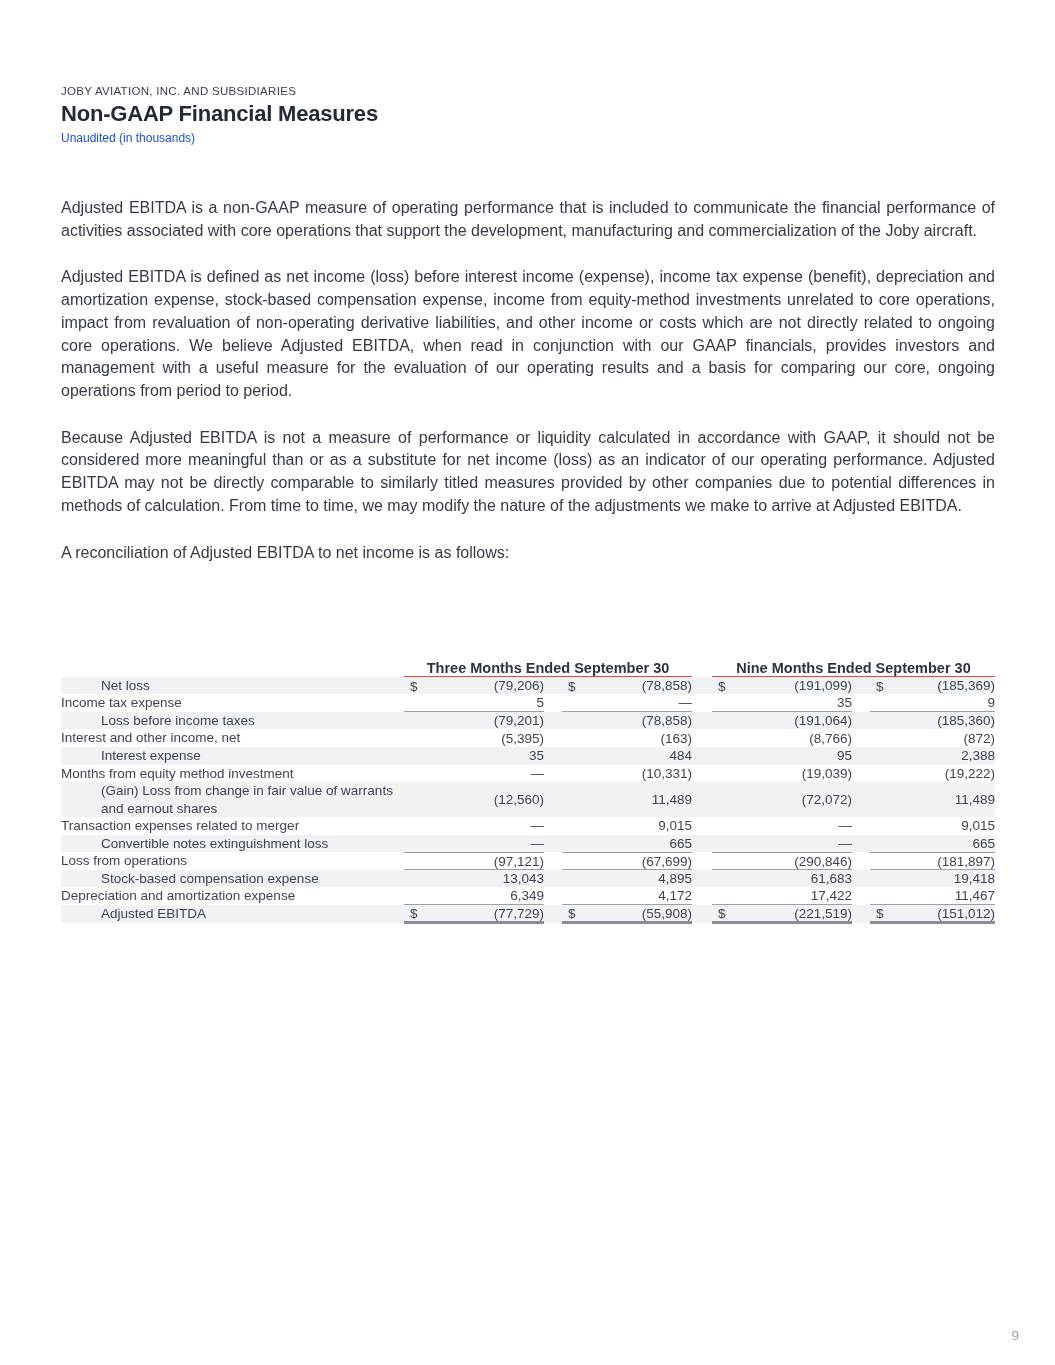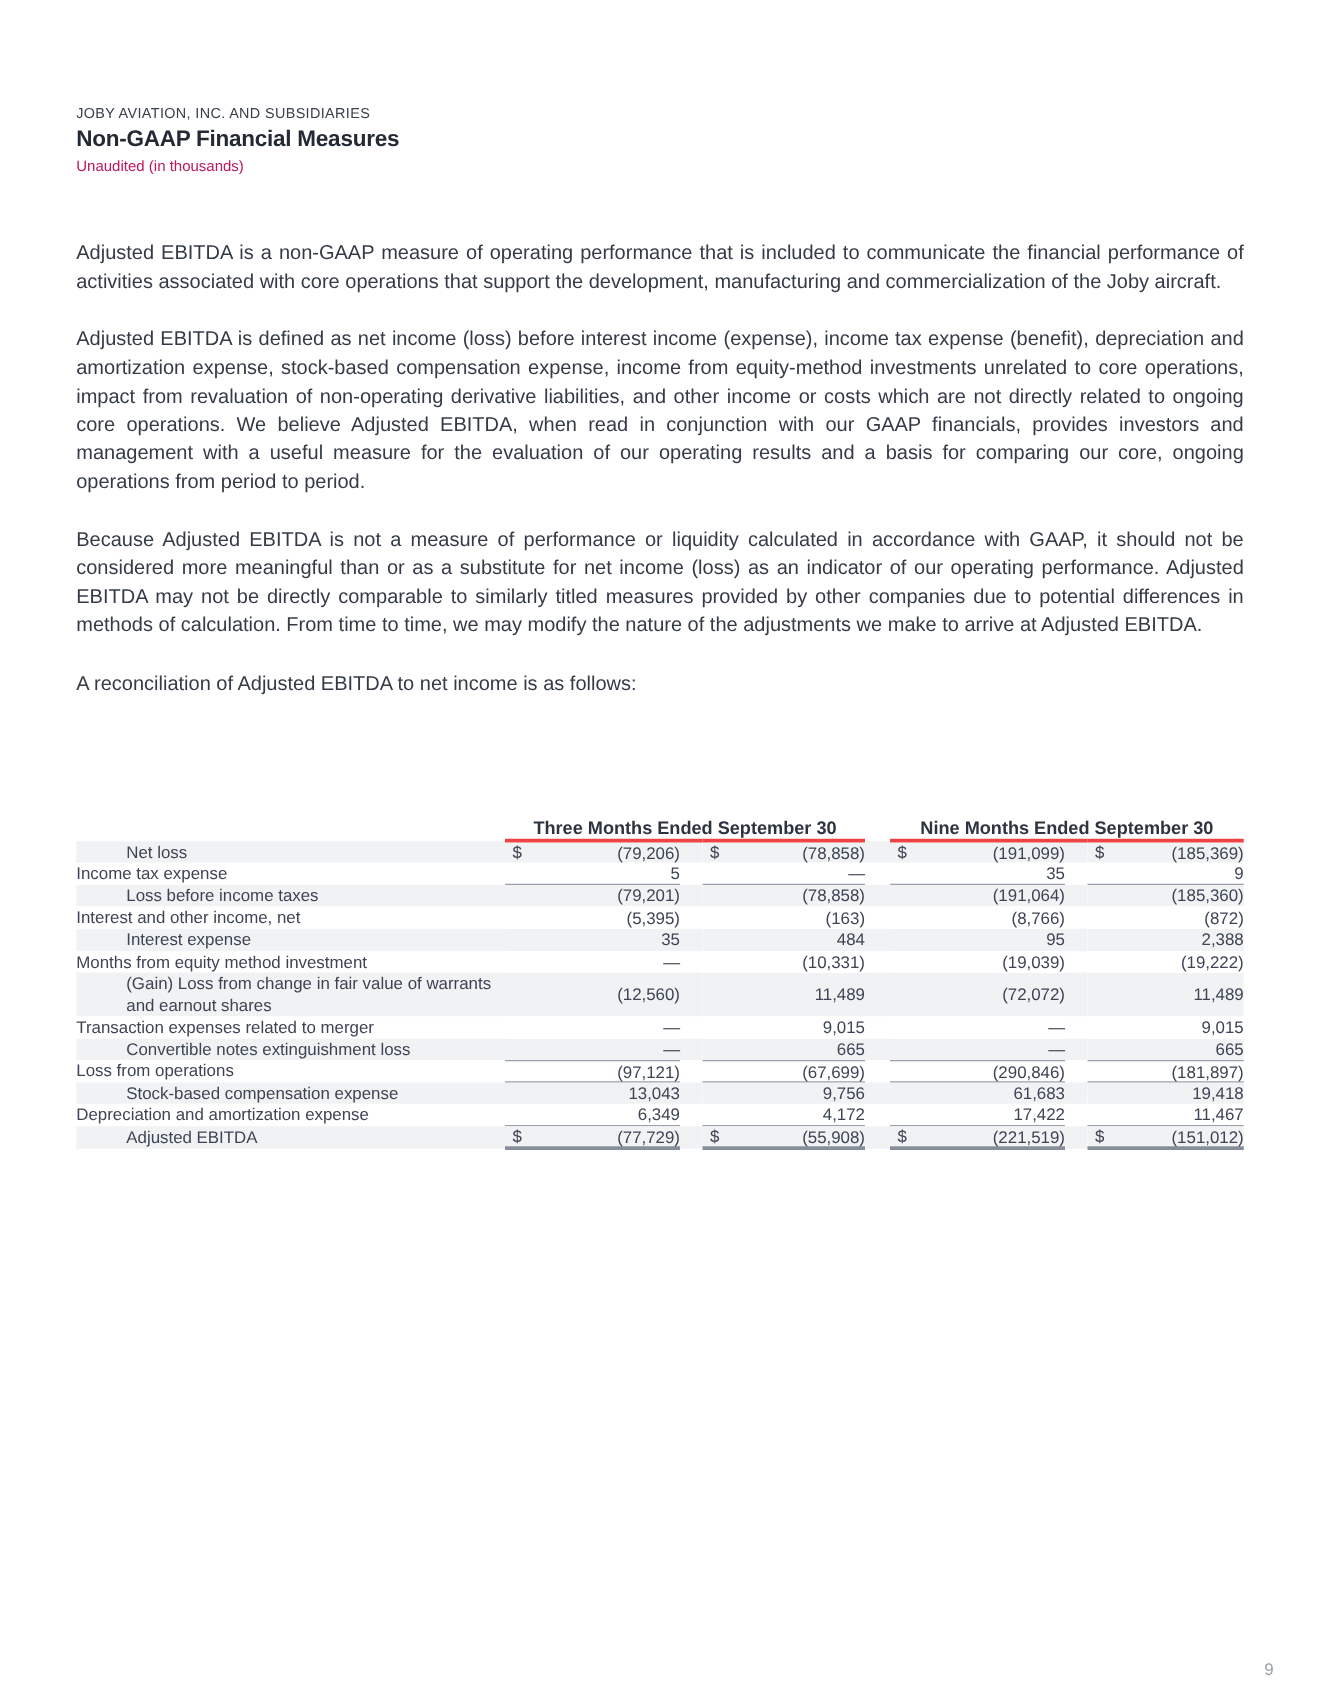--- a/index.html
+++ b/index.html
@@ -6,38 +6,38 @@
   .page {
     width:1055px; height:1365px; position:relative; overflow:hidden;
     background:#ffffff; box-sizing:border-box;
     padding:85px 60px 0 61px;
     font-family:"Liberation Sans", sans-serif;
   }
   .eyebrow {
     font-size:11.5px; font-weight:400; color:#3a414d; letter-spacing:.3px;
   }
   .title {
-    font-size:18px; font-weight:700; color:#232a34; letter-spacing:-.2px;
+    font-size:22px; font-weight:700; color:#232a34; letter-spacing:-.2px;
     margin:4px 0 4px 0;
   }
-  .subtitle { font-size:12px; color:#be185d; margin:0 0 52px 0; }
+  .subtitle { font-size:12px; color:#1d4ed8; margin:0 0 52px 0; }
   .para {
     font-size:16px; line-height:1.42; color:#343b47;
     text-align:justify; margin:0 0 24px 0; width:934px;
   }
   .para.intro { text-align:left; margin-bottom:0; }
 
   table.recon {
     width:934px; border-collapse:collapse; table-layout:fixed;
     margin-top:96px; font-size:13.5px; color:#3d4454;
   }
   table.recon td { padding:0; vertical-align:middle; }
   .spanner {
     font-weight:700; font-size:14.5px; color:#2d3440; text-align:center;
-    padding-bottom:7px; border-bottom:3px solid #ef4444;
+    padding-bottom:7px; border-bottom:1px solid #ef4444;
   }
   .year-row td.yline { border-bottom:1px solid #9aa1ab; }
   .year {
     font-weight:700; font-size:14px; color:#2d3440; text-align:right;
     padding:9px 4px 8px 0;
   }
   tbody td { padding-top:6px; padding-bottom:6px; }
   td.label { text-align:left; padding-right:6px; line-height:1.3; }
   td.ind0 { padding-left:5px; }
   td.ind1 { padding-left:21px; }
@@ -183,21 +183,21 @@
           <td class="num u"><span>(67,699)</span></td>
           <td></td>
           <td class="num u"><span>(290,846)</span></td>
           <td></td>
           <td class="num u"><span>(181,897)</span></td>
         </tr>
         <tr class="shaded">
           <td class="label ind2">Stock-based compensation expense</td>
           <td class="num"><span>13,043</span></td>
           <td></td>
-          <td class="num"><span>9,756</span></td>
+          <td class="num"><span>4,895</span></td>
           <td></td>
           <td class="num"><span>61,683</span></td>
           <td></td>
           <td class="num"><span>19,418</span></td>
         </tr>
         <tr>
           <td class="label ind2">Depreciation and amortization expense</td>
           <td class="num u"><span>6,349</span></td>
           <td></td>
           <td class="num u"><span>4,172</span></td>

